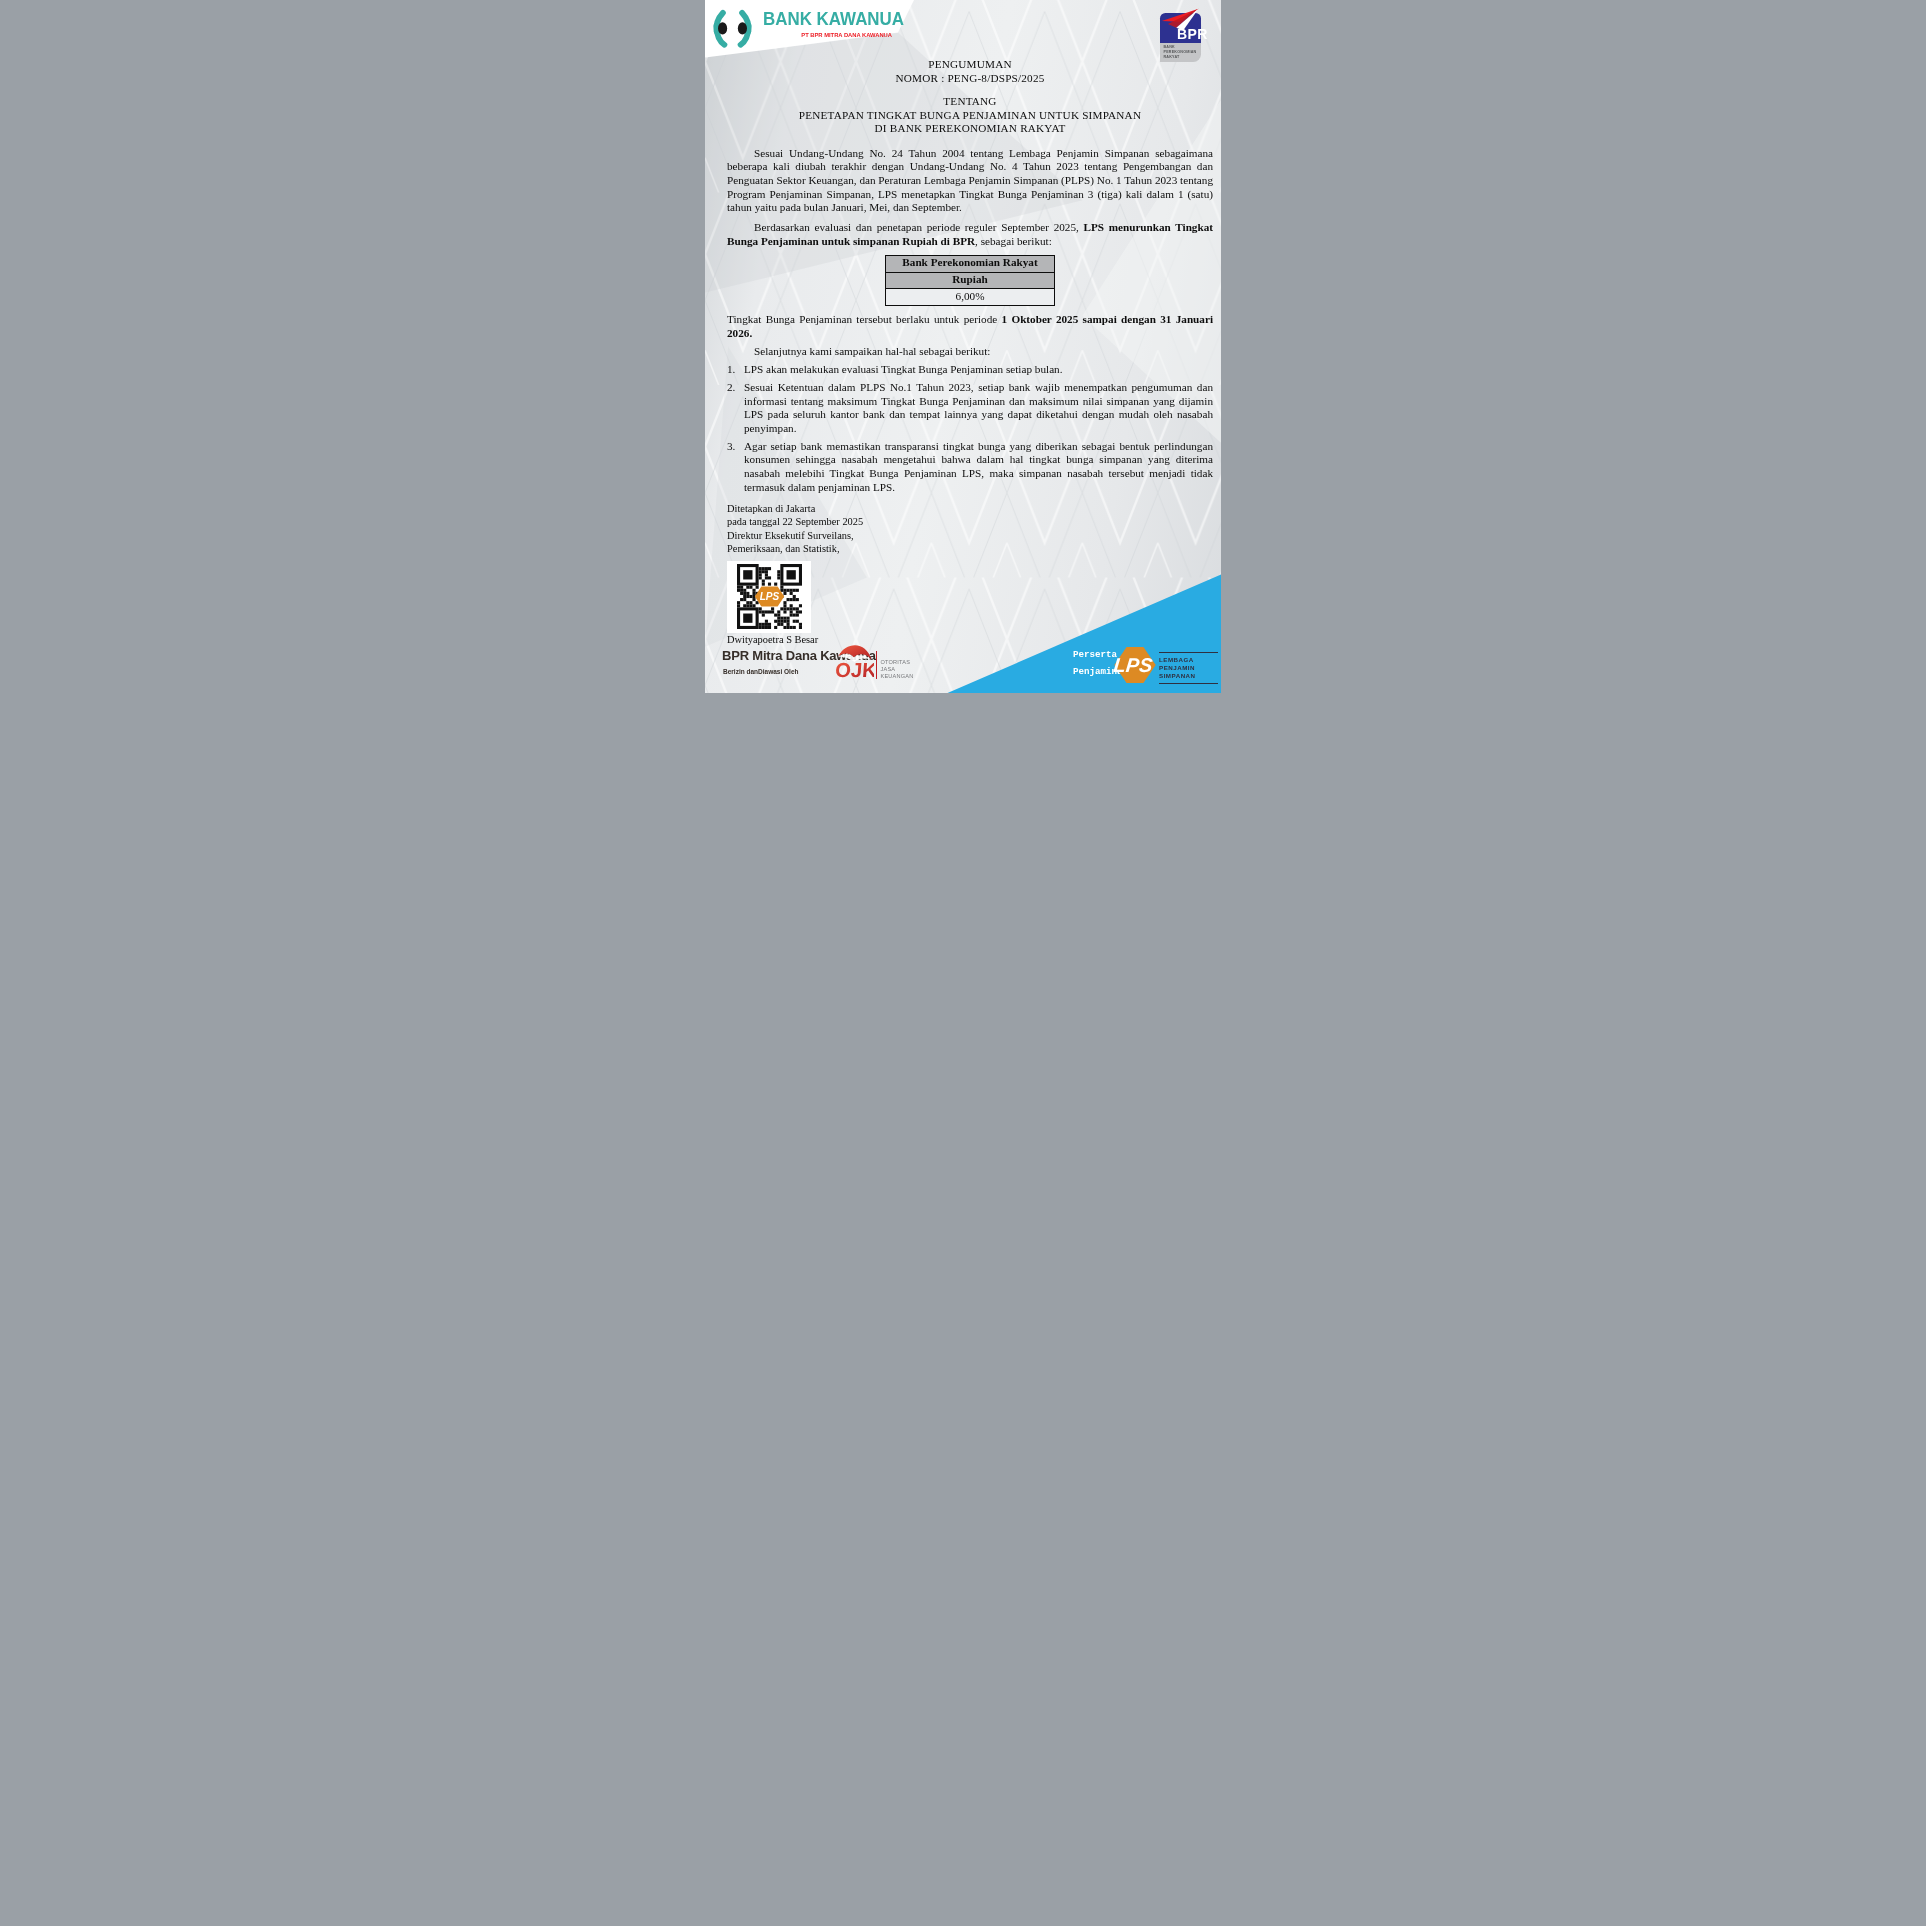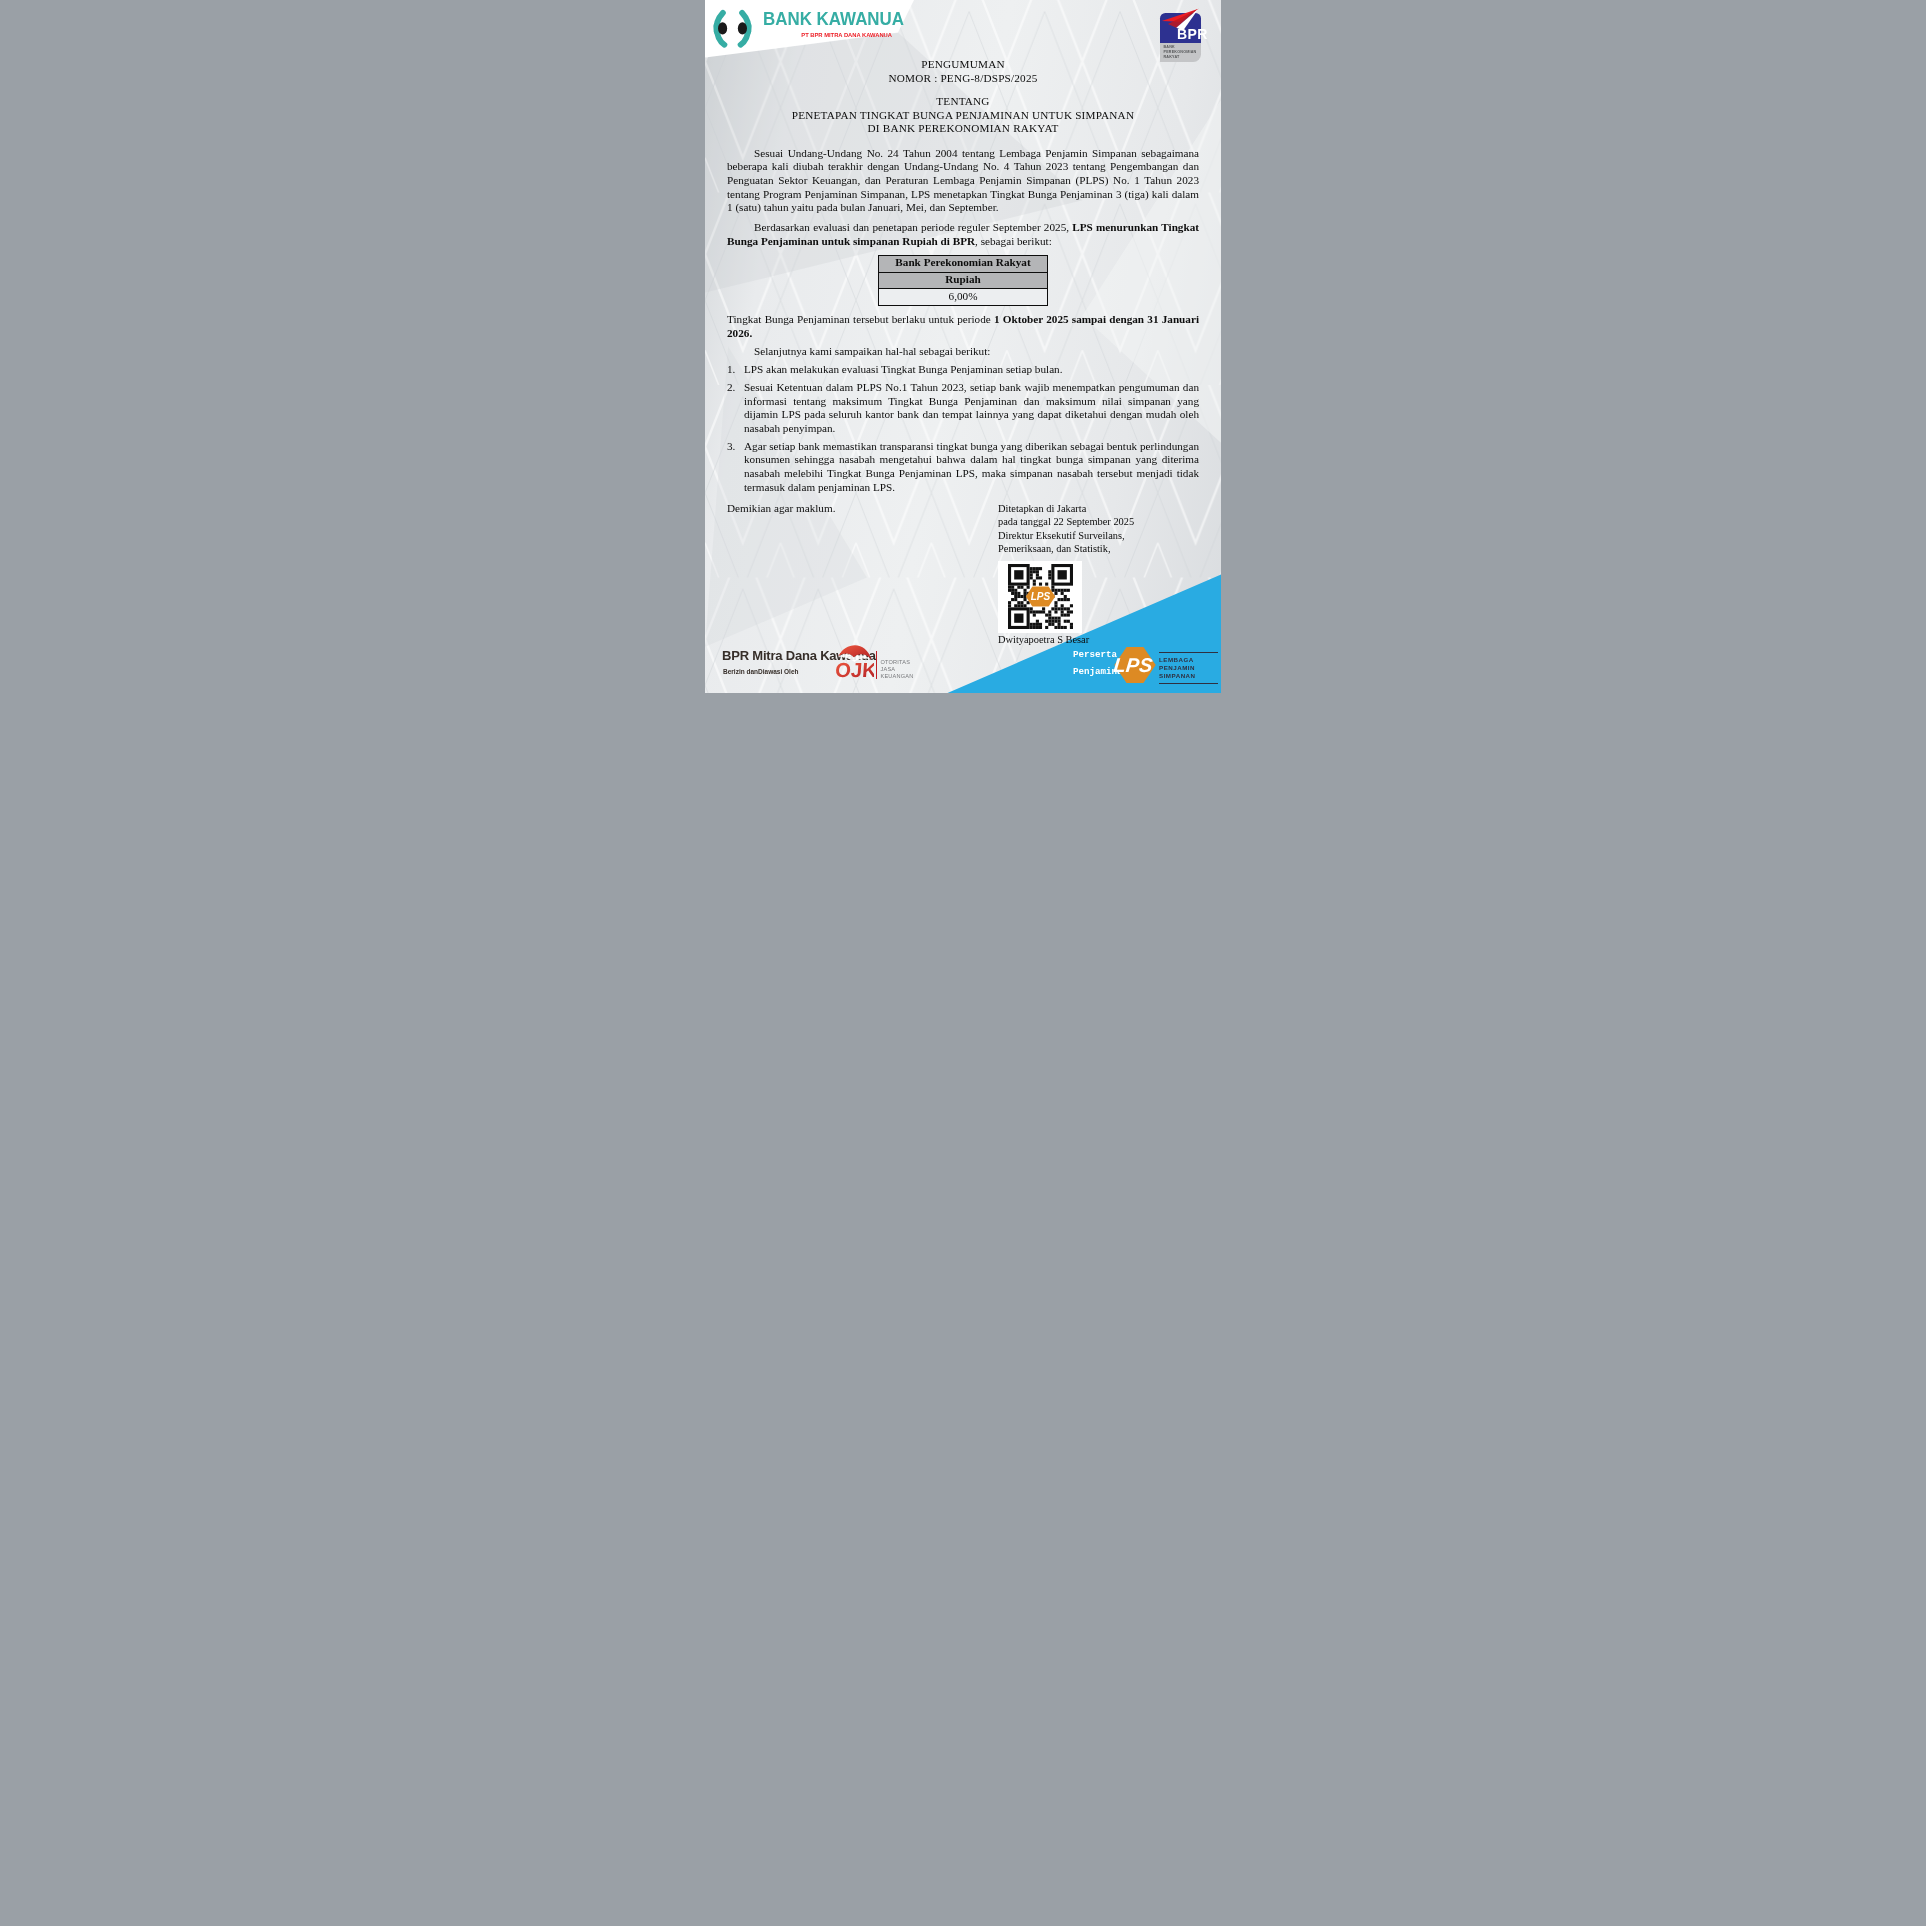--- a/index.html
+++ b/index.html
@@ -25,21 +25,21 @@
   .bpr-badge { position:absolute; right:20px; top:13px; width:41px; z-index:3;
     font-family:"Liberation Sans", sans-serif; }
   .bpr-top { position:relative; background:#2d3190; border-radius:5.4px 5.4px 0 0; height:30px;padding-left:12px; }
   .bpr-plane { position:absolute; top:-6.5px; left:0.8px; }
   .bpr-acronym { position:absolute; bottom:0.8px; width:100%; text-align:center;
     color:#ffffff; font-weight:bold; font-size:14px; letter-spacing:0.4px; }
   .bpr-bottom { background:#c4c5c7; border-radius:0 0 7.7px 0; padding:2.3px 0 2.7px 3.5px; }
   .bpr-line { color:#57585a; font-weight:bold; font-size:3.7px; letter-spacing:0.2px; line-height:1.25; }
 
   
-  .content { position:relative; z-index:4; padding:58px 22px 0 22px; font-size:11.2px; line-height:1.22; }
+  .content { position:relative; z-index:4; padding:58px 8px 0 22px; font-size:11.2px; line-height:1.22; }
   .title-block { text-align:center; letter-spacing:0.2px; }
   .t-gap { height:9.6px; }
   .para { text-align:justify; margin:0; }
   .indent { text-indent:27px; }
   .mt { margin-top:6.5px; }
   b.run { font-weight:bold; }
 
   table.rate { width:170px; margin:5.8px auto 0 auto; border-collapse:collapse; text-align:center; }
   table.rate td { border:1.2px solid #0d0d0d; padding:0.8px 2.3px 1.5px 2.3px; }
   .rate-h { background:#b4b5b7; font-weight:bold; }
@@ -169,21 +169,20 @@
     <div class="list-item">
       <span class="list-num">2.</span>
       <span>Sesuai Ketentuan dalam PLPS No.1 Tahun 2023, setiap bank wajib menempatkan pengumuman dan informasi tentang maksimum Tingkat Bunga Penjaminan dan maksimum nilai simpanan yang dijamin LPS pada seluruh kantor bank dan tempat lainnya yang dapat diketahui dengan mudah oleh nasabah penyimpan.</span>
     </div>
     <div class="list-item">
       <span class="list-num">3.</span>
       <span>Agar setiap bank memastikan transparansi tingkat bunga yang diberikan sebagai bentuk perlindungan konsumen sehingga nasabah mengetahui bahwa dalam hal tingkat bunga simpanan yang diterima nasabah melebihi Tingkat Bunga Penjaminan LPS, maka simpanan nasabah tersebut menjadi tidak termasuk dalam penjaminan LPS.</span>
     </div>
 
     <div class="closing-row">
-      <div class="closing">Demikian agar maklum.</div>
       <div class="sig-block">
         <div>Ditetapkan di Jakarta</div>
         <div>pada tanggal 22 September 2025</div>
         <div>Direktur Eksekutif Surveilans,</div>
         <div>Pemeriksaan, dan Statistik,</div>
         <div class="qr-box">
           <svg id="qr-svg" width="65" height="65" viewBox="0 0 168 168" style="font-size:27px">
             <rect width="168" height="168" fill="#ffffff"></rect>
             <g id="qr-cells" fill="#111111">
                 <rect x="56" y="8" width="8" height="8"></rect>

